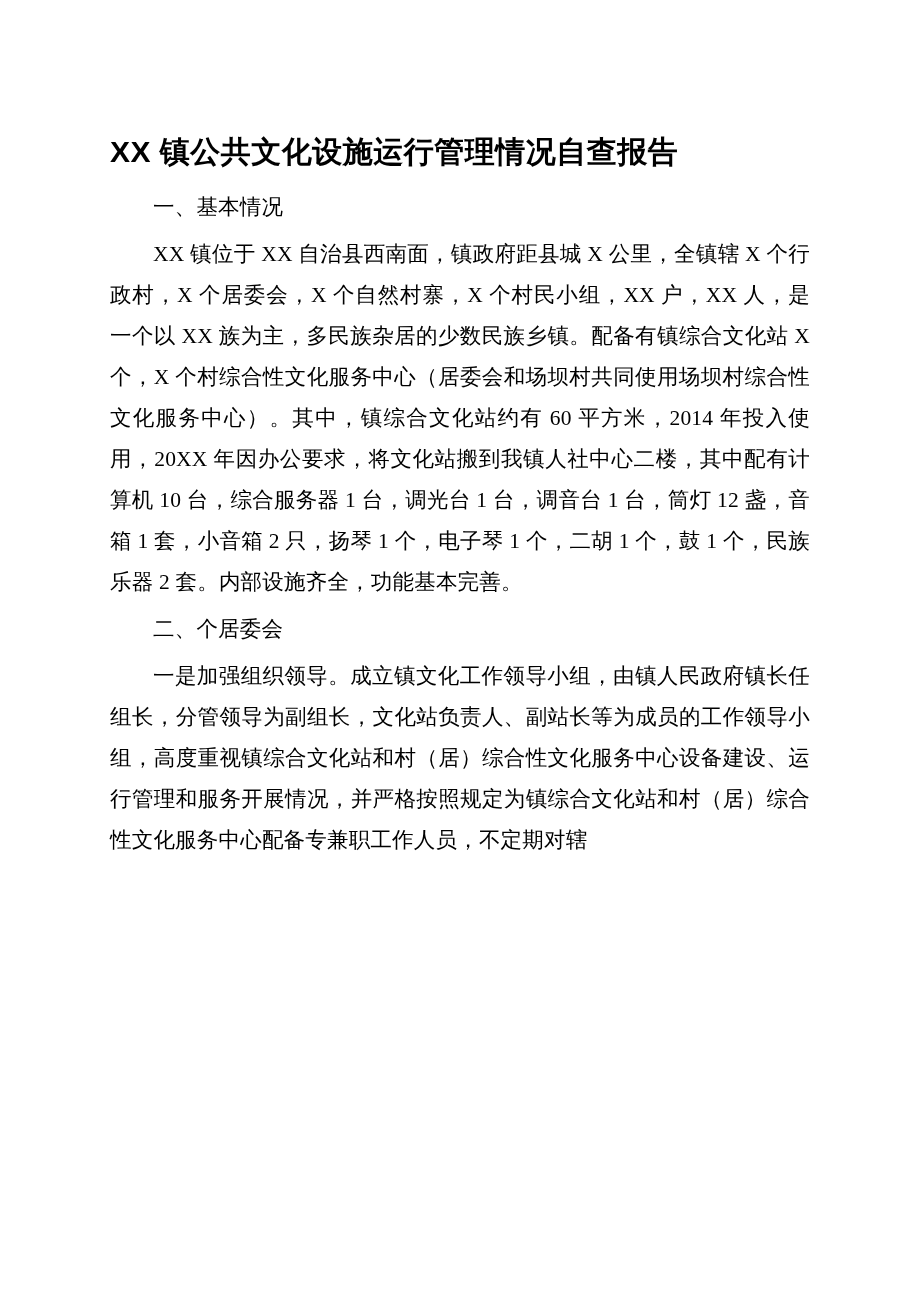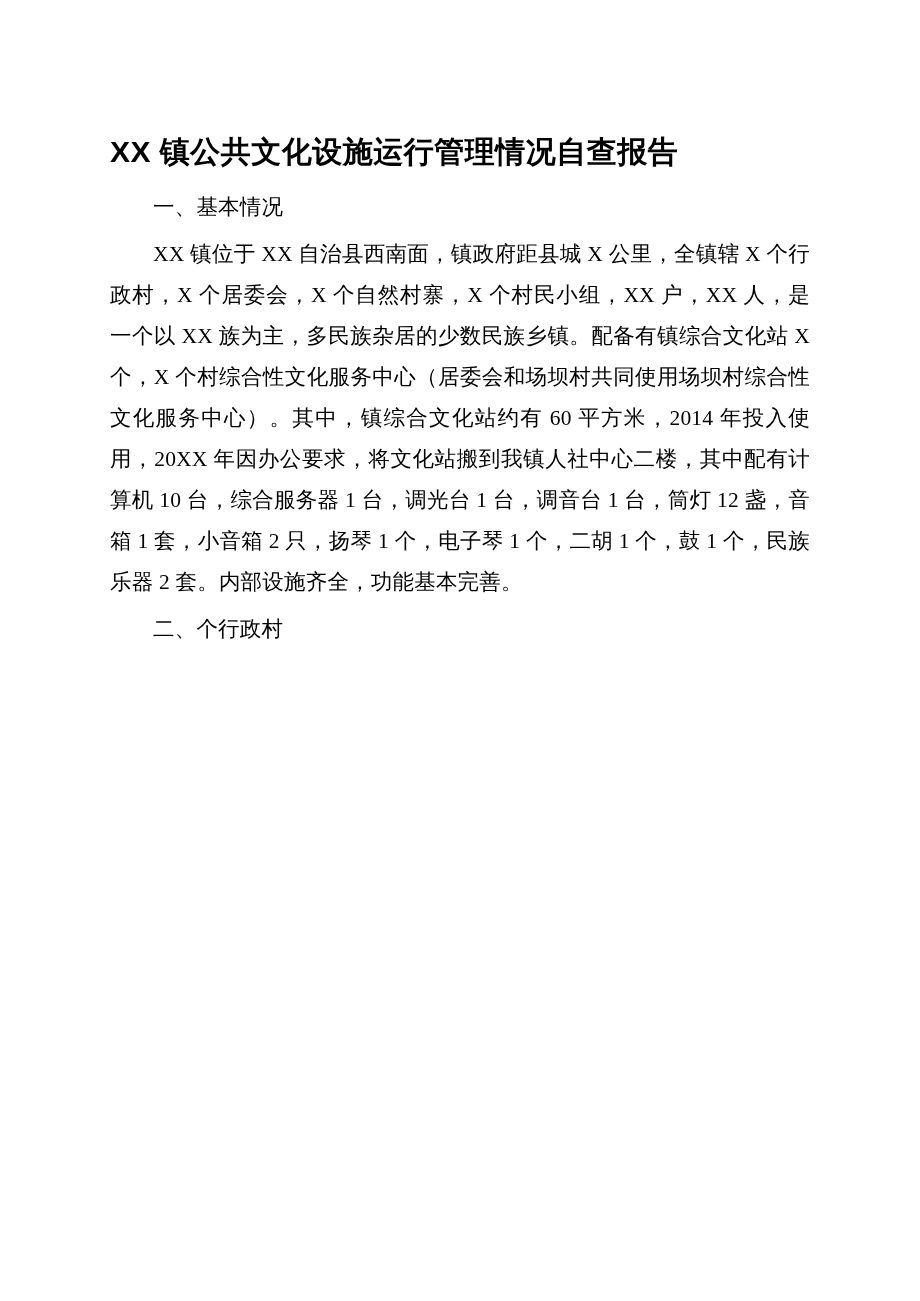--- a/index.html
+++ b/index.html
@@ -52,15 +52,16 @@
   }
 </style>
 </head>
 <body>
 
 <div class="page">
   <div class="doc-body">
     <h1 class="doc-title">XX 镇公共文化设施运行管理情况自查报告</h1>
     <p class="para">一、基本情况</p>
     <p class="para">XX 镇位于 XX 自治县西南面，镇政府距县城 X 公里，全镇辖 X 个行政村，X 个居委会，X 个自然村寨，X 个村民小组，XX 户，XX 人，是一个以 XX 族为主，多民族杂居的少数民族乡镇。配备有镇综合文化站 X 个，X 个村综合性文化服务中心（居委会和场坝村共同使用场坝村综合性文化服务中心）。其中，镇综合文化站约有 60 平方米，2014 年投入使用，20XX 年因办公要求，将文化站搬到我镇人社中心二楼，其中配有计算机 10 台，综合服务器 1 台，调光台 1 台，调音台 1 台，筒灯 12 盏，音箱 1 套，小音箱 2 只，扬琴 1 个，电子琴 1 个，二胡 1 个，鼓 1 个，民族乐器 2 套。内部设施齐全，功能基本完善。</p>
-    <p class="para">二、个行政村</p>
+    <p class="para">二、个居委会</p>
+    <p class="para">一是加强组织领导。成立镇文化工作领导小组，由镇人民政府镇长任组长，分管领导为副组长，文化站负责人、副站长等为成员的工作领导小组，高度重视镇综合文化站和村（居）综合性文化服务中心设备建设、运行管理和服务开展情况，并严格按照规定为镇综合文化站和村（居）综合性文化服务中心配备专兼职工作人员，不定期对辖</p>
   </div>
 </div>
 
 </body></html>

